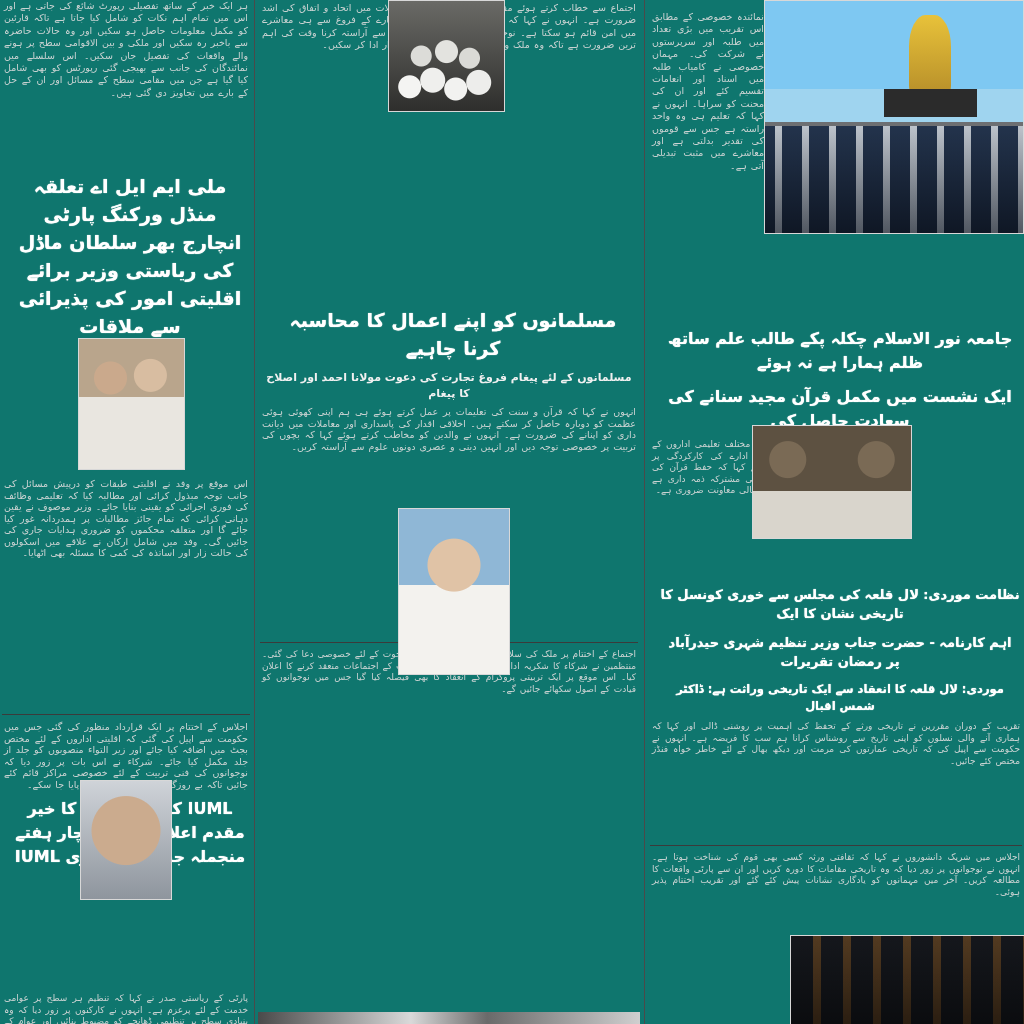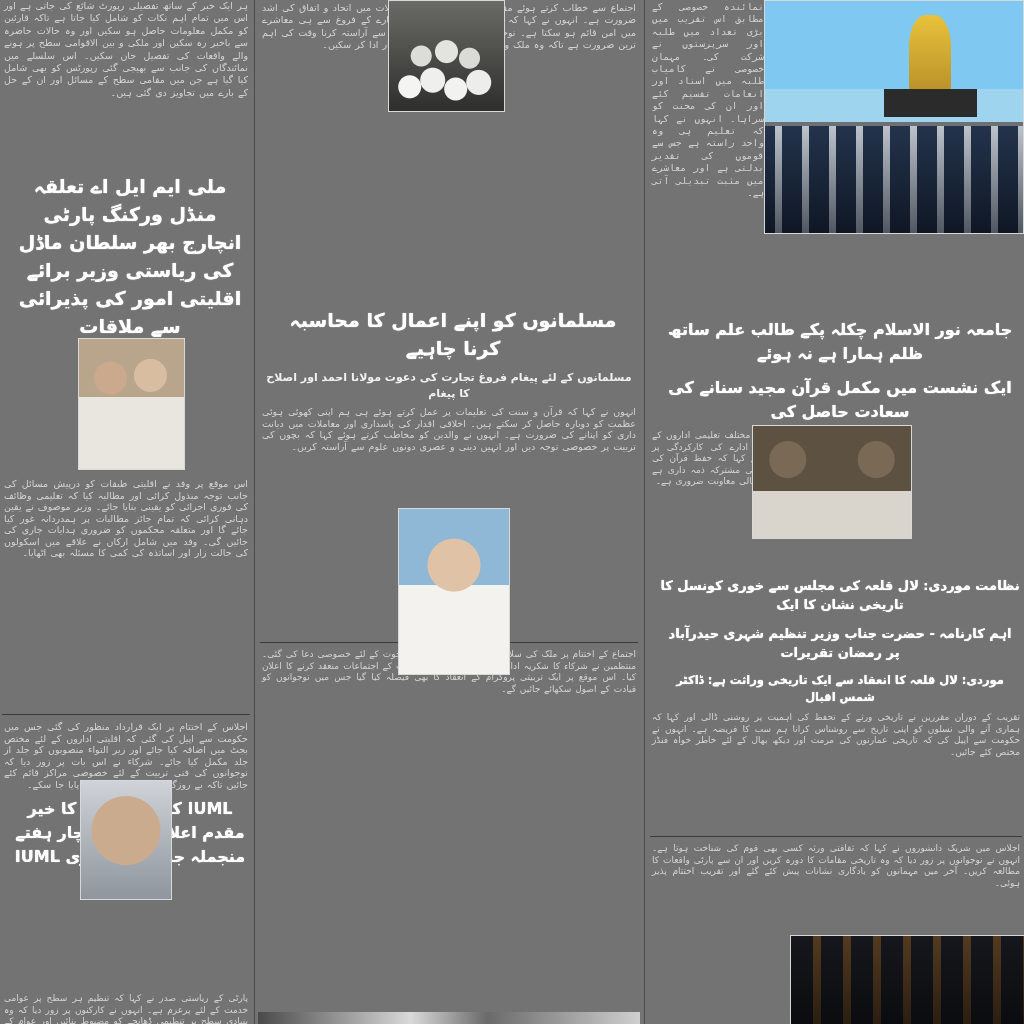--- a/index.html
+++ b/index.html
@@ -1,18 +1,18 @@
 <!DOCTYPE html>
 <html><head>
 <meta charset="utf-8">
 <style>
   html,body{margin:0;padding:0;background:#0a0a0a;}
   body{width:1024px;height:1024px;overflow:hidden;font-family:"DejaVu Sans","Liberation Sans",sans-serif;}
 
-  .page{position:relative;width:1024px;height:1024px;background:#737373;color:#e8e8e8;}
+  .page{position:relative;width:1024px;height:1024px;background:#0f766e;color:#e8e8e8;}
 
   
   .rule{position:absolute;top:0;bottom:0;width:1px;background:#4a4a4a;}
 
   .col{position:absolute;top:0;bottom:0;overflow:hidden;}
   .col1{left:0;width:252px;}
   .col2{left:258px;width:382px;}
   .col3{left:648px;width:376px;}
 
   
@@ -128,21 +128,21 @@
   <div class="col col2">
     <div class="body-text" style="height:300px;overflow:hidden;padding-top:2px;">اجتماع سے خطاب کرتے ہوئے مقررین نے کہا کہ موجودہ حالات میں اتحاد و اتفاق کی اشد ضرورت ہے۔ انہوں نے کہا کہ باہمی رواداری اور بھائی چارے کے فروغ سے ہی معاشرے میں امن قائم ہو سکتا ہے۔ نوجوان نسل کو تعلیم کے زیور سے آراستہ کرنا وقت کی اہم ترین ضرورت ہے تاکہ وہ ملک و ملت کی ترقی میں اپنا کردار ادا کر سکیں۔</div>
     <div class="headline h-lg">مسلمانوں کو اپنے اعمال کا محاسبہ کرنا چاہیے</div>
     <div class="subhead">مسلمانوں کے لئے پیغام فروغ تجارت کی دعوت مولانا احمد اور اصلاح کا پیغام</div>
     <div class="body-text tight" style="height:230px;overflow:hidden;">انہوں نے کہا کہ قرآن و سنت کی تعلیمات پر عمل کرتے ہوئے ہی ہم اپنی کھوئی ہوئی عظمت کو دوبارہ حاصل کر سکتے ہیں۔ اخلاقی اقدار کی پاسداری اور معاملات میں دیانت داری کو اپنانے کی ضرورت ہے۔ انہوں نے والدین کو مخاطب کرتے ہوئے کہا کہ بچوں کی تربیت پر خصوصی توجہ دیں اور انہیں دینی و عصری دونوں علوم سے آراستہ کریں۔</div>
     <div class="sep"></div>
     <div class="body-text small" style="height:270px;overflow:hidden;">اجتماع کے اختتام پر ملک کی سلامتی، خوشحالی اور باہمی اخوت کے لئے خصوصی دعا کی گئی۔ منتظمین نے شرکاء کا شکریہ ادا کیا اور آئندہ بھی اس نوعیت کے اجتماعات منعقد کرنے کا اعلان کیا۔ اس موقع پر ایک تربیتی پروگرام کے انعقاد کا بھی فیصلہ کیا گیا جس میں نوجوانوں کو قیادت کے اصول سکھائے جائیں گے۔</div>
   </div>
 
   <div class="col col3">
-    <div class="body-text" style="height:300px;overflow:hidden;padding-top:2px;width:112px;font-family:Liberation Mono, monospace;">نمائندہ خصوصی کے مطابق اس تقریب میں بڑی تعداد میں طلبہ اور سرپرستوں نے شرکت کی۔ مہمان خصوصی نے کامیاب طلبہ میں اسناد اور انعامات تقسیم کئے اور ان کی محنت کو سراہا۔ انہوں نے کہا کہ تعلیم ہی وہ واحد راستہ ہے جس سے قوموں کی تقدیر بدلتی ہے اور معاشرے میں مثبت تبدیلی آتی ہے۔</div>
+    <div class="body-text" style="height:300px;overflow:hidden;padding-top:11px;width:112px;">نمائندہ خصوصی کے مطابق اس تقریب میں بڑی تعداد میں طلبہ اور سرپرستوں نے شرکت کی۔ مہمان خصوصی نے کامیاب طلبہ میں اسناد اور انعامات تقسیم کئے اور ان کی محنت کو سراہا۔ انہوں نے کہا کہ تعلیم ہی وہ واحد راستہ ہے جس سے قوموں کی تقدیر بدلتی ہے اور معاشرے میں مثبت تبدیلی آتی ہے۔</div>
     <div class="headline h-md" style="margin-top:12px">جامعہ نور الاسلام چکلہ پکے طالب علم ساتھ ظلم ہمارا ہے نہ ہوئے</div>
     <div class="headline h-md">ایک نشست میں مکمل قرآن مجید سنانے کی سعادت حاصل کی</div>
     <div class="body-text small" style="height:124px;overflow:hidden;width:230px;">اس موقع پر منعقدہ اجلاس میں مختلف تعلیمی اداروں کے ذمہ داران نے شرکت کی اور ادارے کی کارکردگی پر اطمینان کا اظہار کیا۔ انہوں نے کہا کہ حفظ قرآن کی روایت کو زندہ رکھنا ہم سب کی مشترکہ ذمہ داری ہے اور اس سلسلے میں اداروں کی مالی معاونت ضروری ہے۔</div>
     <div class="headline h-sm" style="margin-top:18px">نظامت موردی: لال قلعہ کی مجلس سے خوری کونسل کا تاریخی نشان کا ایک</div>
     <div class="headline h-sm">اہم کارنامہ - حضرت جناب وزیر تنظیم شہری حیدرآباد پر رمضان تقریرات</div>
     <div class="headline h-xs">موردی: لال قلعہ کا انعقاد سے ایک تاریخی وراثت ہے: ڈاکٹر شمس اقبال</div>
     <div class="body-text small" style="height:118px;overflow:hidden;">تقریب کے دوران مقررین نے تاریخی ورثے کے تحفظ کی اہمیت پر روشنی ڈالی اور کہا کہ ہماری آنے والی نسلوں کو اپنی تاریخ سے روشناس کرانا ہم سب کا فریضہ ہے۔ انہوں نے حکومت سے اپیل کی کہ تاریخی عمارتوں کی مرمت اور دیکھ بھال کے لئے خاطر خواہ فنڈز مختص کئے جائیں۔</div>
     <div class="sep"></div>
     <div class="body-text small" style="height:150px;overflow:hidden;">اجلاس میں شریک دانشوروں نے کہا کہ ثقافتی ورثہ کسی بھی قوم کی شناخت ہوتا ہے۔ انہوں نے نوجوانوں پر زور دیا کہ وہ تاریخی مقامات کا دورہ کریں اور ان سے پارٹی واقعات کا مطالعہ کریں۔ آخر میں مہمانوں کو یادگاری نشانات پیش کئے گئے اور تقریب اختتام پذیر ہوئی۔</div>
   </div>

